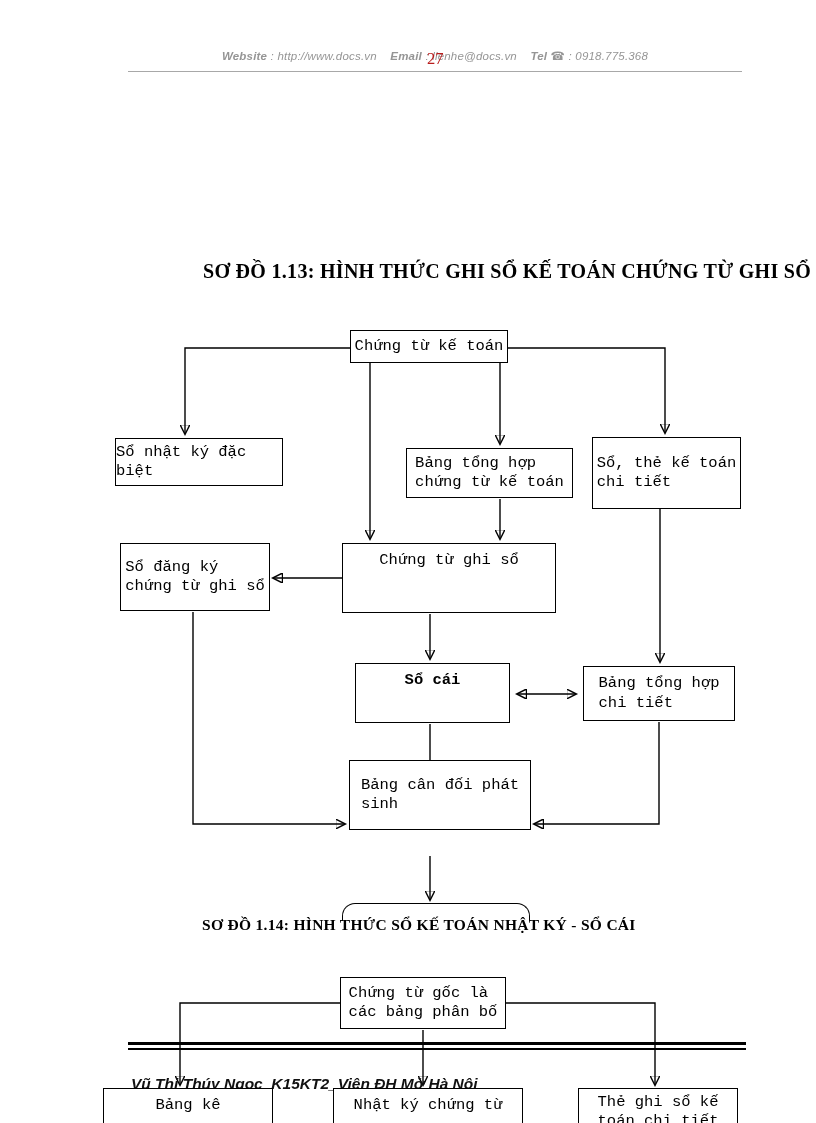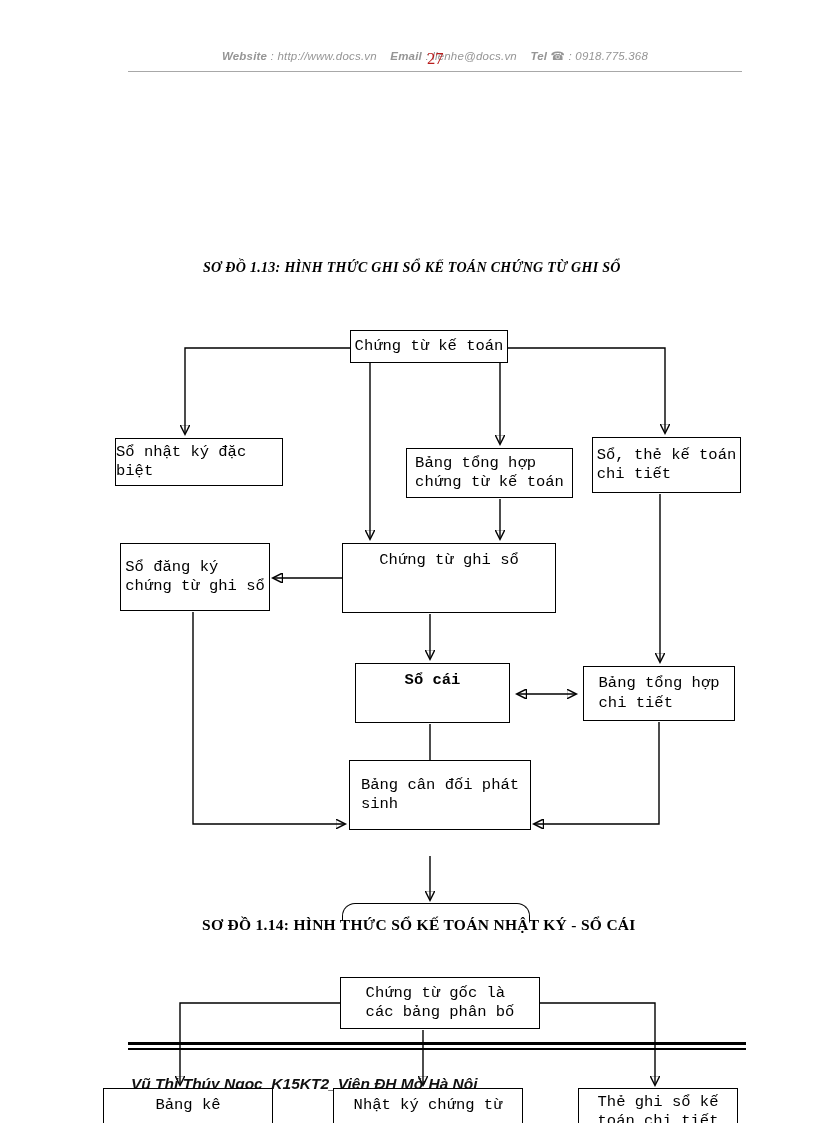--- a/index.html
+++ b/index.html
@@ -16,46 +16,46 @@
     font-style:italic; font-size:11.5px; color:#959595; letter-spacing:.2px;
   }
   .hdr .grp { margin:0 5px; }
   .hdr .b { font-weight:bold; }
   .hdr-rule { position:absolute; top:71px; left:128px; width:614px; height:1px; background:#a8a8a8; }
   .pagenum {
     position:absolute; top:49px; left:427px; font-size:16.5px; color:#b91c1c;
     font-family:"Liberation Serif","DejaVu Serif",serif; font-style:normal;
   }
   
-  .title1 { position:absolute; left:203px; top:260px; font-size:14px; font-weight:bold; letter-spacing:.3px;font-style:italic; }
+  .title1 { position:absolute; left:203px; top:260px; font-size:20px; font-weight:bold; letter-spacing:.3px; }
   .title2 { position:absolute; left:202px; top:916px; font-size:15.5px; font-weight:bold; letter-spacing:.3px; }
   
   .fbox {
     position:absolute; background:#fff; border:1.5px solid #000;
     font-size:15.5px; line-height:1.25; 
     display:flex; align-items:center; justify-content:center;
     white-space:pre-line; padding:2px 0;font-family:Liberation Mono, monospace;
   }
   .top-align { align-items:flex-start; padding-top:7px; }
   .bold { font-weight:bold; }
   .b-ctkt   { left:350px; top:330px; width:158px; height:33px; }
   .b-snkdb  { left:115px; top:438px; width:168px; height:48px; }
   .b-bthct  { left:406px; top:448px; width:167px; height:50px; }
-  .b-stkt   { left:592px; top:437px; width:149px; height:56px; }
+  .b-stkt   { left:592px; top:437px; width:149px; height:72px; }
   .b-sdk    { left:120px; top:543px; width:150px; height:68px; }
   .b-ctgs   { left:342px; top:543px; width:214px; height:70px; }
   .b-socai  { left:355px; top:663px; width:155px; height:60px; }
   .b-bthc   { left:583px; top:666px; width:152px; height:55px; }
   .b-bcdps  { left:349px; top:760px; width:182px; height:70px; }
   .terminator {
     position:absolute; left:342px; top:903px; width:188px; height:18px;
     border:1.5px solid #000; border-bottom:none; border-radius:13px 13px 0 0;
     background:#fff;
   }
-  .b-ctg    { left:340px; top:977px; width:200px; height:52px; }
+  .b-ctg    { left:340px; top:977px; width:166px; height:52px; }
   .b-bangke { left:103px; top:1088px; width:170px; height:50px; }
   .b-nkct   { left:333px; top:1088px; width:190px; height:50px; }
   .b-tgs    { left:578px; top:1088px; width:160px; height:50px; padding-top:4px; }
   
   .connectors { position:absolute; top:0; left:0; width:816px; height:1123px; pointer-events:none; }
   .connectors path { stroke:#000; stroke-width:1.4; fill:none; }
   
   .f-rule1 { position:absolute; left:128px; top:1042px; width:618px; height:3px; background:#000; }
   .f-rule2 { position:absolute; left:128px; top:1048px; width:618px; height:2px; background:#000; }
   .f-author {

